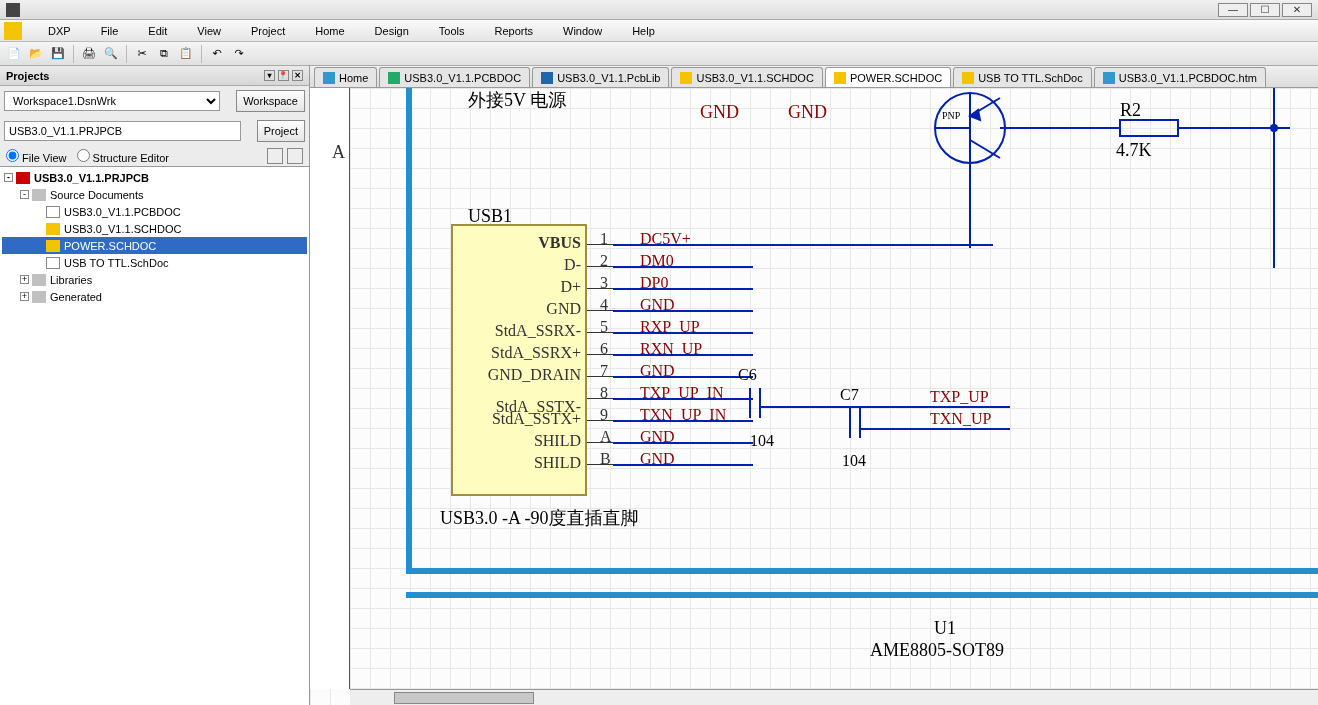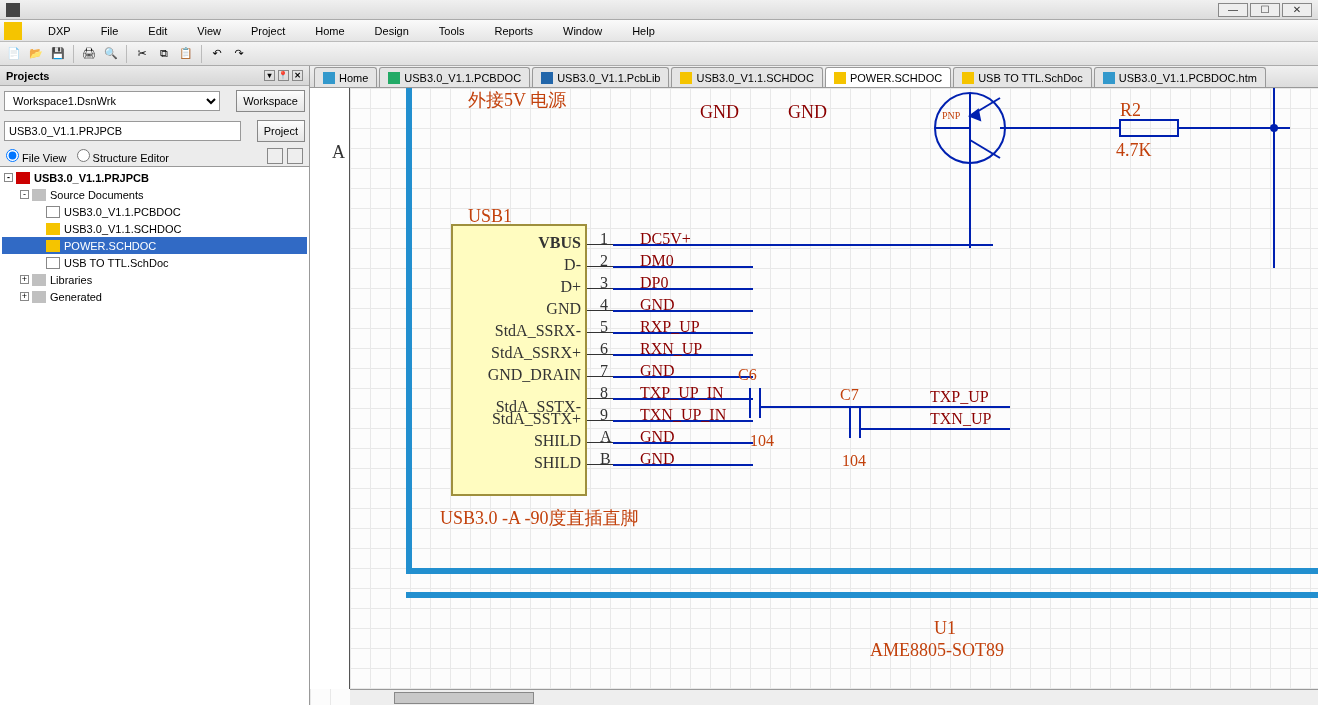--- a/index.html
+++ b/index.html
@@ -60,21 +60,21 @@
   background-size:20px 20px;}
 .schem { position:absolute; inset:0; }
 .ruler-v { position:absolute; left:0; top:0; bottom:16px; width:40px; background:#fff; border-right:1px solid #555;}
 .ruler-v .mark{position:absolute; right:4px; font-family:'Times New Roman',serif; font-size:18px; color:#333;}
 .hscroll{position:absolute;left:40px;right:0;bottom:0;height:16px;background:#eee;border-top:1px solid #999;}
 .hscroll .thumb{position:absolute;left:44px;top:2px;width:140px;height:12px;background:#c8c8c8;border:1px solid #888;}
 .bordline{position:absolute;background:#228fcf;}
 .wire{position:absolute;background:#0020b0;}
 .txt{position:absolute;font-family:'Times New Roman',serif;white-space:nowrap;}
 .dr{color:#8b0000;}
-.bl{color:#c2410c;}
+.bl{color:#000000;}
 .pnum{color:#333;font-size:16px;}
 .pinlab{color:#333;font-size:16px;text-align:right;}
 .compbox{position:absolute;background:#fffcc0;border:2px solid #9e8f3d;}
 svg.overlay{position:absolute;inset:0;pointer-events:none;}
 </style>
 </head>
 <body>
 
 <div class="titlebar">
   <div class="title-icon"></div>

